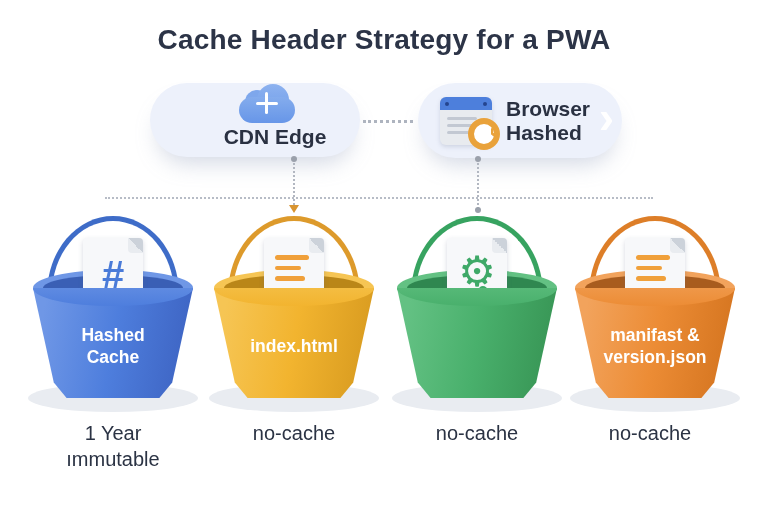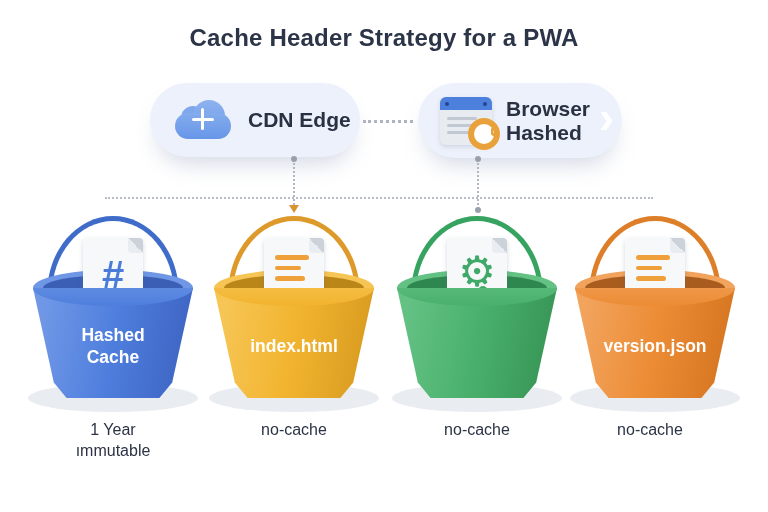--- a/index.html
+++ b/index.html
@@ -1,26 +1,26 @@
 <!DOCTYPE html>
 <html><head>
 <meta charset="utf-8">
 <style>
   html,body{margin:0;padding:0;background:#fff;}
   .stage{position:relative;width:768px;height:512px;background:#ffffff;overflow:hidden;
          font-family:"Liberation Sans",sans-serif;color:#2b3344;}
 
   
   .title{position:absolute;top:24px;left:0;width:100%;text-align:center;
-         font-size:24px;font-weight:bold;letter-spacing:.2px;color:#2c3447;}
+         font-size:28px;font-weight:bold;letter-spacing:.2px;color:#2c3447;}
 
   
   .pill{position:absolute;background:#edf1fb;border-radius:40px;display:flex;align-items:center;
         box-shadow:0 14px 22px -8px rgba(140,152,185,.38);}
-  .pill-cdn{left:150px;top:83px;width:210px;height:74px;padding:0 0 0 24px;box-sizing:border-box;}
+  .pill-cdn{left:150px;top:83px;width:210px;height:74px;padding:0 0 0 24px;box-sizing:border-box;flex-direction:column;}
   .pill-browser{left:418px;top:83px;width:204px;height:75px;padding:0 0 0 22px;box-sizing:border-box;}
   .pill-label{font-size:21px;font-weight:bold;color:#2a3142;line-height:1.12;}
   .pill-cdn .pill-label{margin-left:16px;}
   .pill-browser .pill-label{margin-left:14px;}
 
   
   .cloud{position:relative;width:58px;height:42px;}
   .cloud .c-base{position:absolute;left:1px;bottom:2px;width:56px;height:26px;border-radius:13px;
                  background:linear-gradient(180deg,#84aced,#6796e8);}
   .cloud .c-b1{position:absolute;left:7px;top:7px;width:24px;height:24px;border-radius:50%;
@@ -95,21 +95,21 @@
   .hash-glyph{font-size:40px;font-weight:bold;color:#4a7bd8;margin-top:-4px;}
   .doc-lines{display:flex;flex-direction:column;gap:6px;width:100%;padding-left:11px;box-sizing:border-box;margin-top:-18px;}
   .doc-lines .dl{height:4.5px;border-radius:3px;background:#f0a03a;}
   .dl1{width:34px;} .dl2{width:26px;} .dl3{width:30px;}
   .gear-glyph{font-size:42px;line-height:1;color:#3fa968;margin-top:-10px;}
   .gear-handle{position:absolute;left:36px;top:46px;width:9px;height:22px;border-radius:5px;
                background:#3fa968;transform:rotate(-45deg);}
   .gear-small{position:absolute;left:-13px;bottom:-8px;font-size:34px;line-height:1;color:#ef9330;z-index:8;}
 
   
-  .policy{position:absolute;top:420px;width:170px;text-align:center;font-size:16px;color:#2b3344;line-height:1.3;}
+  .policy{position:absolute;top:420px;width:170px;text-align:center;font-size:20px;color:#2b3344;line-height:1.3;}
   .p1{left:28px;} .p2{left:209px;} .p3{left:392px;} .p4{left:565px;}
 </style>
 </head>
 <body>
 
 <div class="stage">
 
   <div class="title">Cache Header Strategy for a PWA</div>
 
   <div class="pill pill-cdn">
@@ -216,20 +216,21 @@
       <div class="doc-lines">
           <div class="dl dl1"></div>
           <div class="dl dl2"></div>
           <div class="dl dl3"></div>
         </div>
       <div class="gear-small">⚙</div>
     </div>
     <div class="wall"></div>
     <div class="rim-front"></div>
     <div class="bucket-label">
+      <div>manifast &amp;</div>
       <div>version.json</div>
     </div>
   </div>
 
   <div class="policy p1">
     <div>1 Year</div>
     <div>ımmutable</div>
   </div>
   <div class="policy p2">
     <div>no-cache</div>

